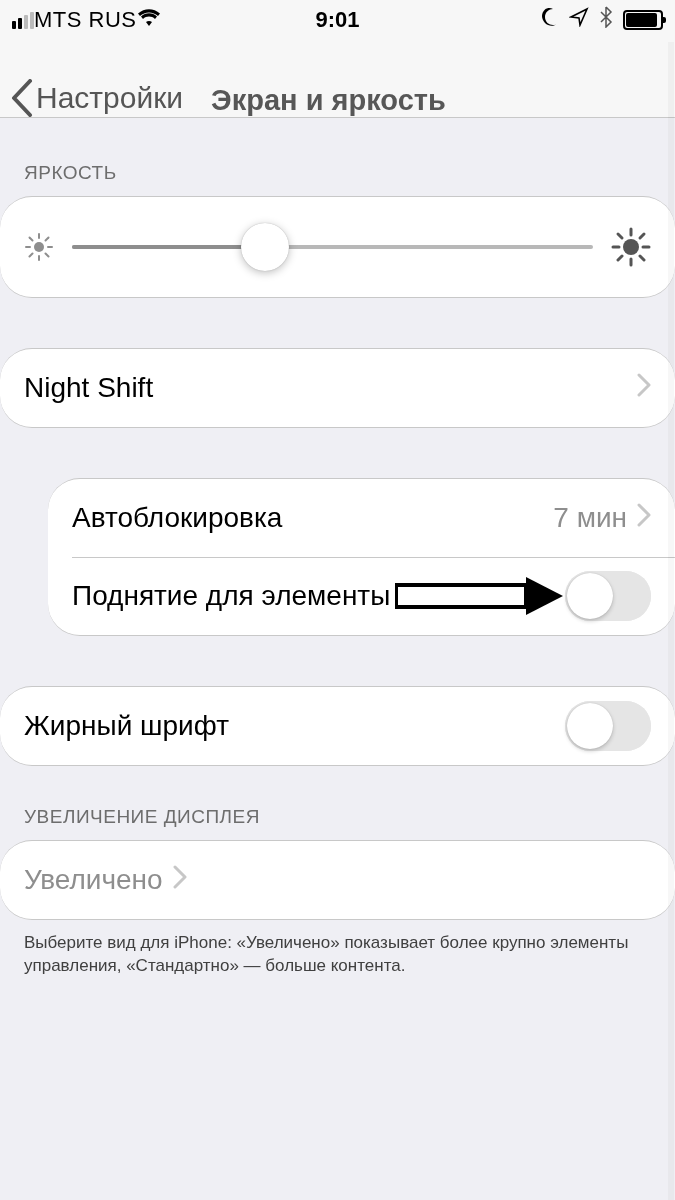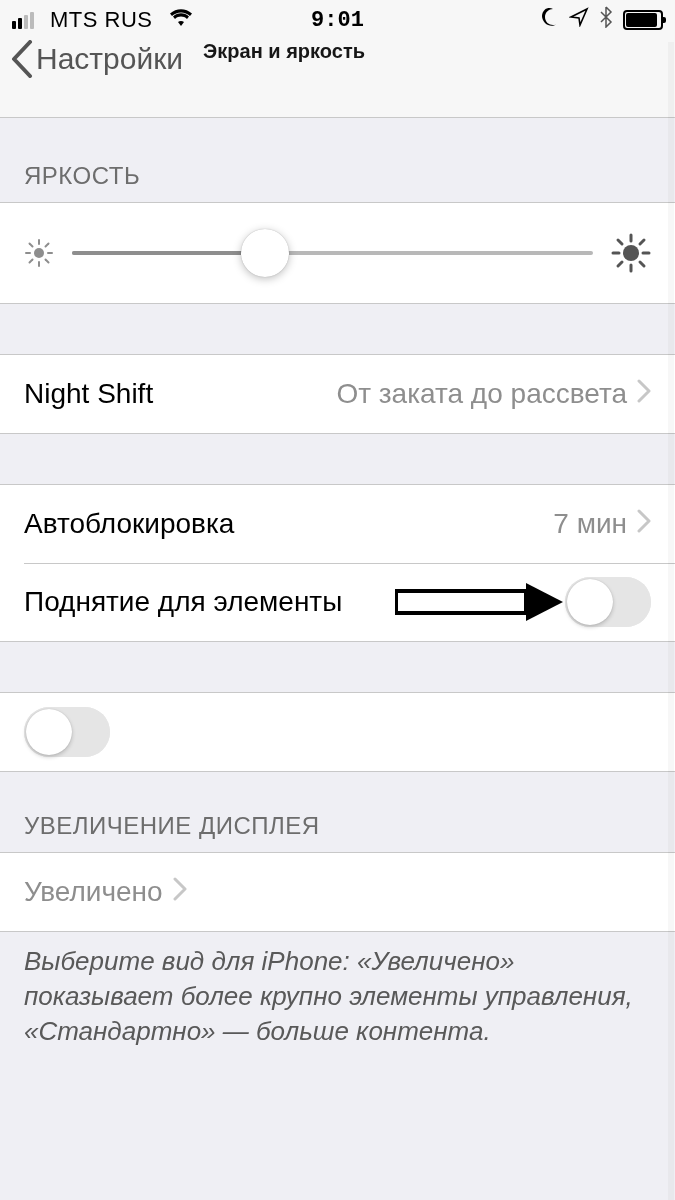--- a/index.html
+++ b/index.html
@@ -16,22 +16,22 @@
     
     .status-bar {
       height: 40px;
       display: flex;
       align-items: center;
       padding: 0 12px;
       font-size: 22px;
       font-weight: 500;
       background: #f7f7f7;
     }
-    .status-left { display: flex; align-items: center; gap: 16px; flex: 1; }
-    .status-center { flex: 0; font-weight: 600; font-family: Liberation Mono, monospace; }
+    .status-left { display: flex; align-items: center; gap: 0; flex: 1; }
+    .status-center { flex: 0; font-weight: 600; }
     .status-right { display: flex; align-items: center; gap: 10px; flex: 1; justify-content: flex-end; }
     .signal-bars { display: flex; align-items: flex-end; gap: 2px; }
     .signal-bars span { width: 4px; background: #000; border-radius: 1px; }
     .signal-bars span:nth-child(1){height:8px;}
     .signal-bars span:nth-child(2){height:11px;}
     .signal-bars span:nth-child(3){height:14px;background:#bbb;}
     .signal-bars span:nth-child(4){height:17px;background:#bbb;}
     .carrier { font-size: 22px; letter-spacing: 0.5px; }
     .wifi-icon svg { width: 24px; height: 20px; }
     .moon-icon svg { width: 20px; height: 20px; }
@@ -43,46 +43,45 @@
     }
     .battery-body::after {
       content:''; position:absolute; right:-5px; top:5px; width:3px; height:6px; background:#000; border-radius:0 2px 2px 0;
     }
     .battery-fill { position:absolute; left:1px; top:1px; bottom:1px; width:85%; background:#000; border-radius:2px; }
 
     
     .nav-bar {
       height: 78px;
       display: flex;
-      align-items: flex-start;
+      align-items: flex-end;
       padding: 0 10px;
       background: #f7f7f7;
       border-bottom: 1px solid #c8c7cc;
     }
     .nav-back { display: flex; align-items: center; color: #555; font-size: 30px; }
     .nav-back svg { width: 24px; height: 38px; margin-right: 2px; }
-    .nav-title { font-size: 20px; font-weight: 700; margin-left: 20px; color:#0f172a; }
+    .nav-title { font-size: 29px; font-weight: 700; margin-left: 28px; color:#0369a1; }
 
     
     .section-header {
-      font-size: 24px;
+      font-size: 19px;
       color: #6d6d72;
       letter-spacing: 0.5px;
       padding: 40px 24px 12px;
       text-transform: uppercase;
     }
     .section-header.first { padding-top: 44px; }
     .section-footer {
-      font-size: 26px;
-      color: #c2410c;
+      font-size: 17px;
+      color: #404040;
       padding: 12px 24px 20px;
       line-height: 1.35;
-      font-style: italic;
-    }
-    .group { background: #fff; border-top: 1px solid #c8c7cc; border-bottom: 1px solid #c8c7cc; }
+    }
+    .group { background: #fff; border-top: 1px solid #c8c7cc; border-bottom: 1px solid #c8c7cc; border-radius: 32px; }
     .row {
       display: flex;
       align-items: center;
       min-height: 78px;
       padding: 0 24px;
       font-size: 28px;
       position: relative;
     }
     .row + .row::before {
       content:''; position:absolute; left:24px; right:0; top:0; height:1px; background:#c8c7cc;
@@ -220,32 +219,31 @@
         </svg>
     </span>
   </div>
 </div>
 
 <div class="spacer-sm"></div>
 
 <div class="group">
   <div class="row">
     <span class="row-label">Night Shift</span>
-    <span class="row-value">От заката до рассвета</span>
     <span class="chevron">
       <svg viewBox="0 0 14 24">
           <path d="M2 2 L12 12 L2 22" fill="none" stroke="#c7c7cc" stroke-width="3" stroke-linecap="round" stroke-linejoin="round"></path>
         </svg>
     </span>
   </div>
 </div>
 
 <div class="spacer-sm"></div>
 
-<div class="group" style="position:relative;">
+<div class="group" style="position:relative;margin-left:48px;">
   <div class="row">
     <span class="row-label">Автоблокировка</span>
     <span class="row-value">7 мин</span>
     <span class="chevron">
       <svg viewBox="0 0 14 24">
           <path d="M2 2 L12 12 L2 22" fill="none" stroke="#c7c7cc" stroke-width="3" stroke-linecap="round" stroke-linejoin="round"></path>
         </svg>
     </span>
   </div>
   <div class="row">
@@ -257,20 +255,21 @@
     <div class="toggle">
       <div class="toggle-knob"></div>
     </div>
   </div>
 </div>
 
 <div class="spacer-sm"></div>
 
 <div class="group">
   <div class="row">
+    <span class="row-label">Жирный шрифт</span>
     <div class="toggle">
       <div class="toggle-knob"></div>
     </div>
   </div>
 </div>
 
 <div class="section-header">УВЕЛИЧЕНИЕ ДИСПЛЕЯ</div>
 <div class="group">
   <div class="row">
     <span class="row-value">Увеличено</span>

